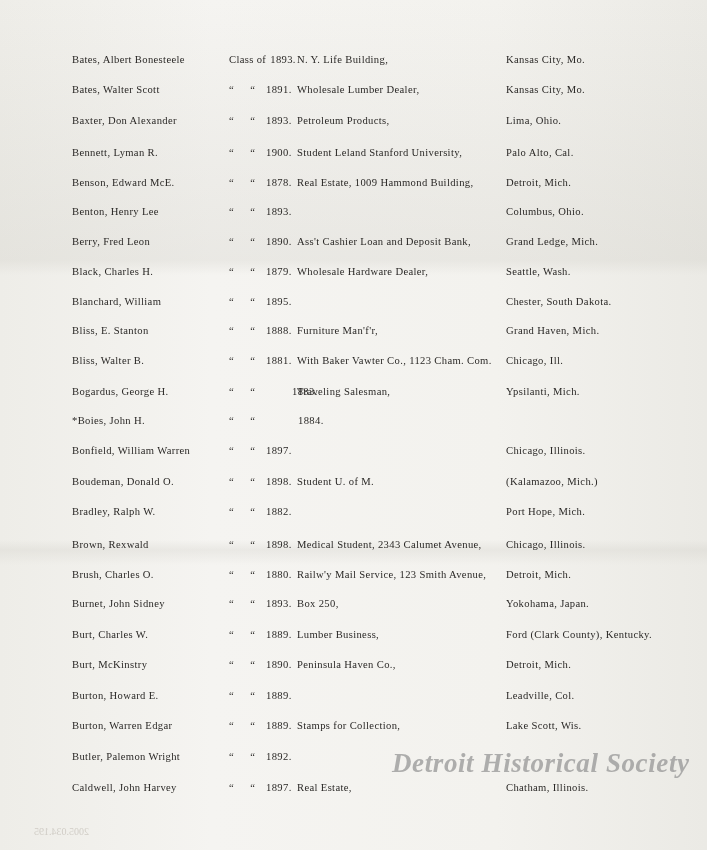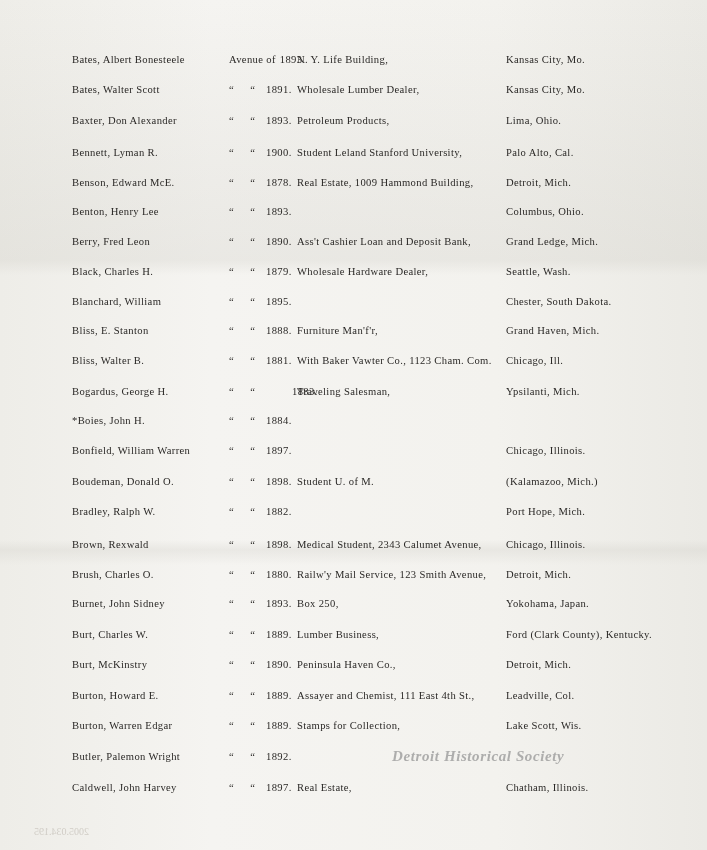--- a/index.html
+++ b/index.html
@@ -42,21 +42,21 @@
     .classcol .ditto { letter-spacing: 7px; margin-right: 4px; }
     .occupation { left: 297px; }
     .location { left: 506px; }
     .watermark {
       position: absolute;
       left: 392px;
       top: 748px;
       font-family: "Liberation Serif", "DejaVu Serif", serif;
       font-style: italic;
       font-weight: bold;
-      font-size: 15px;
+      font-size: 27px;
       letter-spacing: 0.6px;
       color: rgba(150,150,150,0.75);
       white-space: nowrap;
     }
     .accession {
       position: absolute;
       left: 34px;
       top: 826px;
       font-family: "Liberation Serif", "DejaVu Serif", serif;
       font-size: 10px;
@@ -65,21 +65,21 @@
       white-space: nowrap;
     }
   </style>
 </head>
 <body>
 
 <div class="page">
   <div id="rows">
       <div class="row" style="top: 50px;">
         <span class="name">Bates, Albert Bonesteele</span>
-        <span class="classcol"><span style="position: static; margin-right: 4px;">Avenue of</span><span style="position: static;">1893.</span></span>
+        <span class="classcol"><span style="position: static; margin-right: 4px;">Class of</span><span style="position: static;">1893.</span></span>
         <span class="occupation">N. Y. Life Building,</span>
         <span class="location">Kansas City, Mo.</span>
       </div>
       <div class="row" style="top: 80px;">
         <span class="name">Bates, Walter Scott</span>
         <span class="classcol"><span class="ditto" style="position: static;">“ “</span><span style="position: static;">1891.</span></span>
         <span class="occupation">Wholesale Lumber Dealer,</span>
         <span class="location">Kansas City, Mo.</span>
       </div>
       <div class="row" style="top: 111px;">
@@ -137,21 +137,21 @@
         <span class="location">Chicago, Ill.</span>
       </div>
       <div class="row" style="top: 382px;">
         <span class="name">Bogardus, George H.</span>
         <span class="classcol"><span class="ditto" style="position: static;">“ “</span><span style="position: static; margin-left: 26px;">1883.</span></span>
         <span class="occupation">Traveling Salesman,</span>
         <span class="location">Ypsilanti, Mich.</span>
       </div>
       <div class="row" style="top: 411px;">
         <span class="name">*Boies, John H.</span>
-        <span class="classcol"><span class="ditto" style="position: static;">“ “</span><span style="position: static;">1884.</span></span>
+        <span class="classcol"><span class="ditto" style="position: static;">“ “</span><span style="position: static; margin-left: 32px;">1884.</span></span>
         <span class="occupation"></span>
         <span class="location"></span>
       </div>
       <div class="row" style="top: 441px;">
         <span class="name">Bonfield, William Warren</span>
         <span class="classcol"><span class="ditto" style="position: static;">“ “</span><span style="position: static;">1897.</span></span>
         <span class="occupation"></span>
         <span class="location">Chicago, Illinois.</span>
       </div>
       <div class="row" style="top: 472px;">
@@ -192,21 +192,20 @@
       </div>
       <div class="row" style="top: 655px;">
         <span class="name">Burt, McKinstry</span>
         <span class="classcol"><span class="ditto" style="position: static;">“ “</span><span style="position: static;">1890.</span></span>
         <span class="occupation">Peninsula Haven Co.,</span>
         <span class="location">Detroit, Mich.</span>
       </div>
       <div class="row" style="top: 686px;">
         <span class="name">Burton, Howard E.</span>
         <span class="classcol"><span class="ditto" style="position: static;">“ “</span><span style="position: static;">1889.</span></span>
-        <span class="occupation">Assayer and Chemist, 111 East 4th St.,</span>
         <span class="location">Leadville, Col.</span>
       </div>
       <div class="row" style="top: 716px;">
         <span class="name">Burton, Warren Edgar</span>
         <span class="classcol"><span class="ditto" style="position: static;">“ “</span><span style="position: static;">1889.</span></span>
         <span class="occupation">Stamps for Collection,</span>
         <span class="location">Lake Scott, Wis.</span>
       </div>
       <div class="row" style="top: 747px;">
         <span class="name">Butler, Palemon Wright</span>

